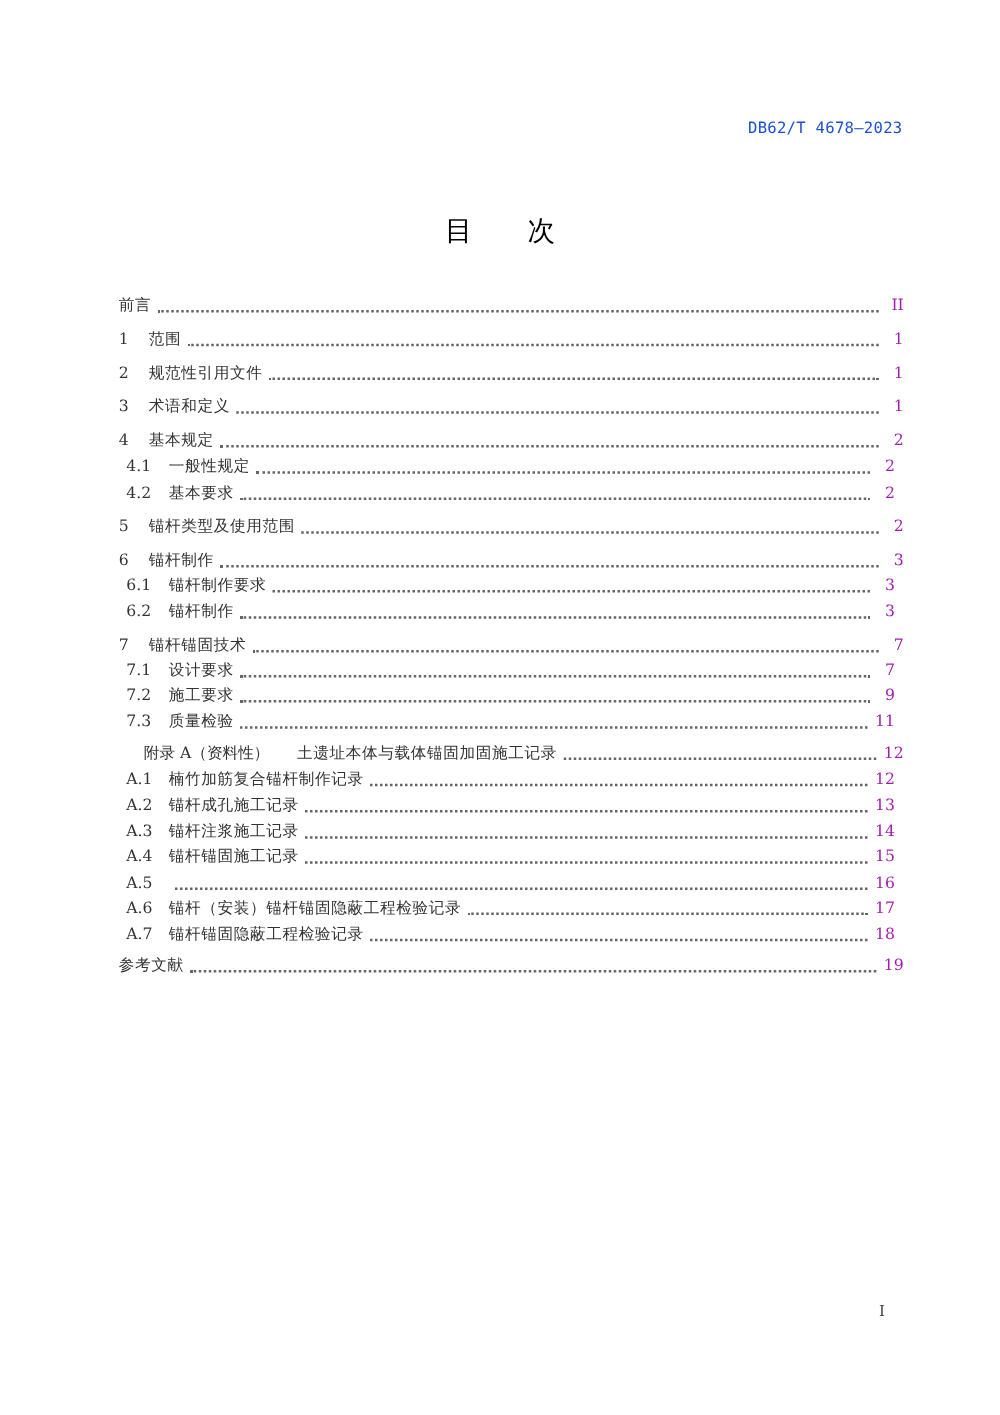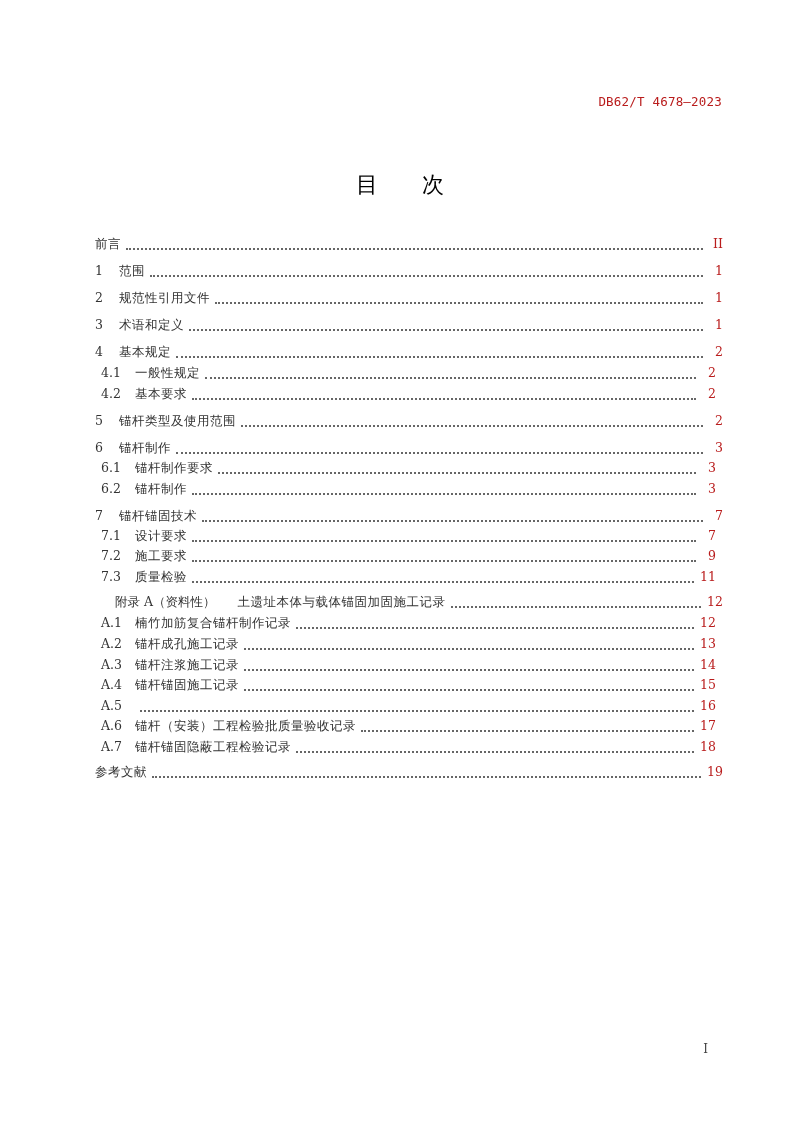--- a/index.html
+++ b/index.html
@@ -14,21 +14,21 @@
       overflow: hidden;
       font-family: "DejaVu Serif", "Liberation Serif", serif;
       color: #222222;
     }
     .doc-id {
       position: absolute;
       top: 94px;
       right: 78px;
       font-family: "DejaVu Sans Mono", "Liberation Mono", monospace;
       font-size: 12.5px;
-      color: #b91c1c;
+      color: #1d4ed8;
       letter-spacing: 0.2px;
     }
     .title {
       position: absolute;
       top: 170px;
       left: 0;
       width: 800px;
       text-align: center;
       font-family: "DejaVu Sans", "Liberation Sans", sans-serif;
       font-size: 22px;
@@ -71,21 +71,21 @@
       flex: 1;
       margin: 0 6px 0 5px;
       border-bottom: 2px dotted #666;
       height: 0;
       position: relative;
       top: -3px;
       align-self: flex-end;
     }
     .page {
       font-family: "DejaVu Serif", "Liberation Serif", serif;
-      color: #b91c1c;
+      color: #a21caf;
       text-align: right;
       min-width: 14px;
     }
     .footer-page {
       position: absolute;
       top: 1042px;
       right: 92px;
       font-family: "DejaVu Serif", "Liberation Serif", serif;
       font-size: 12px;
       color: #444;
@@ -220,21 +220,21 @@
       <span class="leader"></span>
       <span class="page">15</span>
     </div>
     <div class="toc-row indent" style="top: 697px;">
       <span class="num">A.5</span>
       <span class="leader"></span>
       <span class="page">16</span>
     </div>
     <div class="toc-row indent" style="top: 717px; align-items: flex-end;">
       <span class="num">A.6</span>
-      <span class="label">锚杆（安装）工程检验批质量验收记录</span>
+      <span class="label">锚杆（安装）锚杆锚固隐蔽工程检验记录</span>
       <span class="leader"></span>
       <span class="page">17</span>
     </div>
     <div class="toc-row indent" style="top: 738px;">
       <span class="num">A.7</span>
       <span class="label">锚杆锚固隐蔽工程检验记录</span>
       <span class="leader"></span>
       <span class="page">18</span>
     </div>
     <div class="toc-row" style="top: 763px;">

